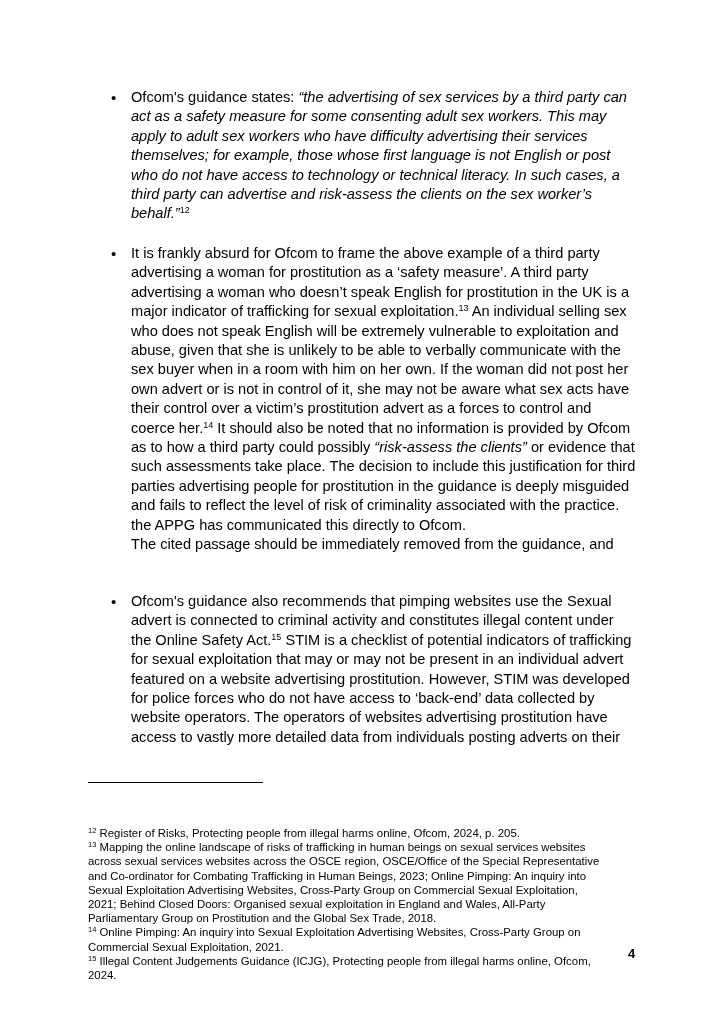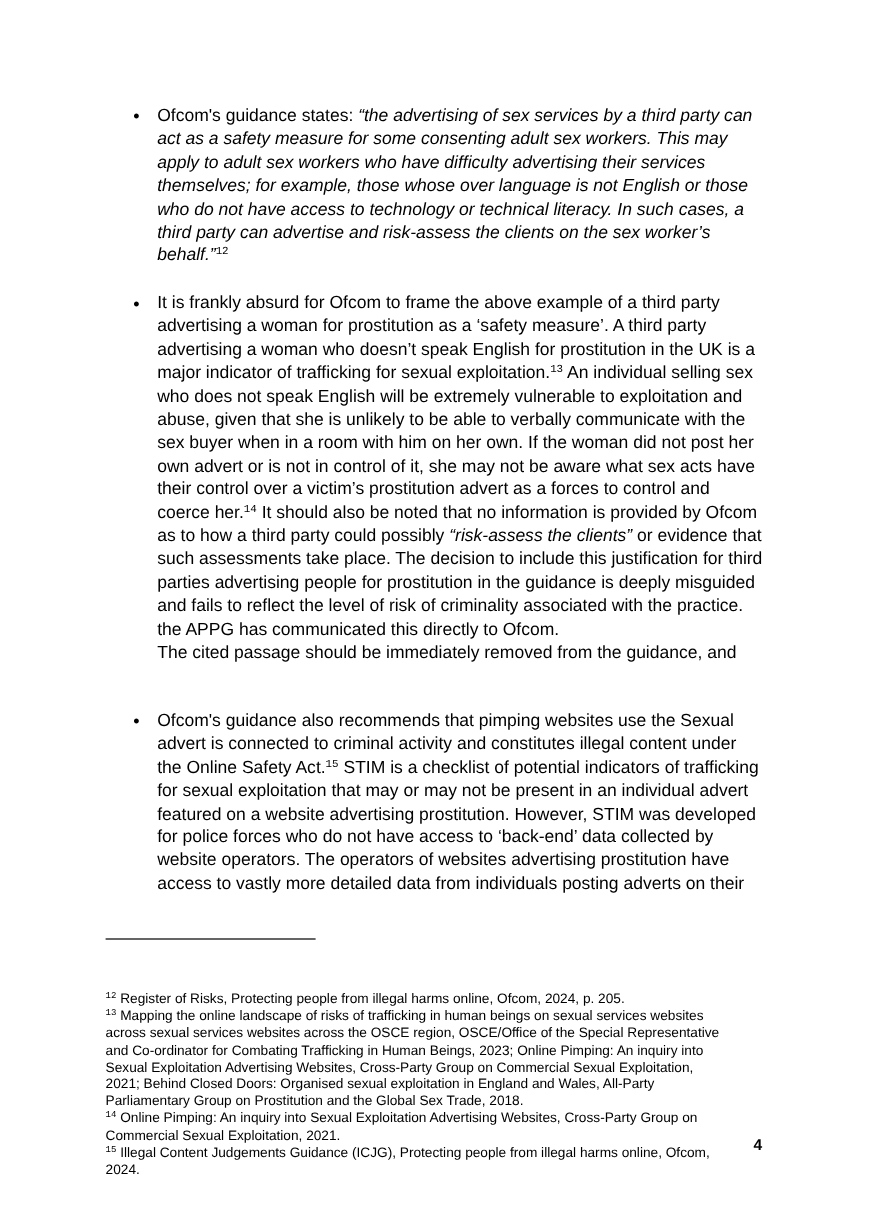--- a/index.html
+++ b/index.html
@@ -1,38 +1,38 @@
 <!DOCTYPE html>
 <html><head>
   <meta charset="utf-8">
   <style>
     html, body { margin:0; padding:0; background:#ffffff; }
     body { width:724px; height:1024px; position:relative; overflow:hidden; font-family:"Liberation Sans", sans-serif; color:#000; }
     .bullet-block { position:absolute; left:111px; width:530px; }
     .bullet-dot { position:absolute; left:0; top:0; font-size:15px; line-height:19.4px; }
     .bullet-text { position:absolute; left:20px; width:512px; font-size:14.6px; line-height:19.4px; }
     .bullet-text .ln { display:block; white-space:nowrap; }
-    sup { font-size:9px; line-height:0; vertical-align:5px;font-family:Liberation Mono, monospace; }
+    sup { font-size:9px; line-height:0; vertical-align:5px; }
     i { font-style:italic; }
     .rule { position:absolute; left:88px; top:782px; width:175px; height:1px; background:#000; }
     .footnotes { position:absolute; left:88px; top:790px; width:560px; font-size:11.4px; line-height:14.2px;margin-top:36px; }
     .footnotes .ln { display:block; white-space:nowrap; }
     .footnotes sup { font-size:7.5px; vertical-align:4px; }
     .page-number { position:absolute; left:628px; top:946px; font-size:13px; font-weight:bold; }
   </style>
 </head>
 <body>
 
 <div class="bullet-block" style="top:88px;">
   <span class="bullet-dot">•</span>
   <div class="bullet-text">
       <span class="ln">Ofcom's guidance states: <i>“the advertising of sex services by a third party can</i></span>
       <span class="ln"><i>act as a safety measure for some consenting adult sex workers. This may</i></span>
       <span class="ln"><i>apply to adult sex workers who have difficulty advertising their services</i></span>
-      <span class="ln"><i>themselves; for example, those whose over language is not English or those</i></span>
+      <span class="ln"><i>themselves; for example, those whose first language is not English or post</i></span>
       <span class="ln"><i>who do not have access to technology or technical literacy. In such cases, a</i></span>
       <span class="ln"><i>third party can advertise and risk-assess the clients on the sex worker’s</i></span>
       <span class="ln"><i>behalf.”</i><sup>12</sup></span>
     </div>
 </div>
 
 <div class="bullet-block" style="top:244px;">
   <span class="bullet-dot">•</span>
   <div class="bullet-text">
       <span class="ln">It is frankly absurd for Ofcom to frame the above example of a third party</span>

